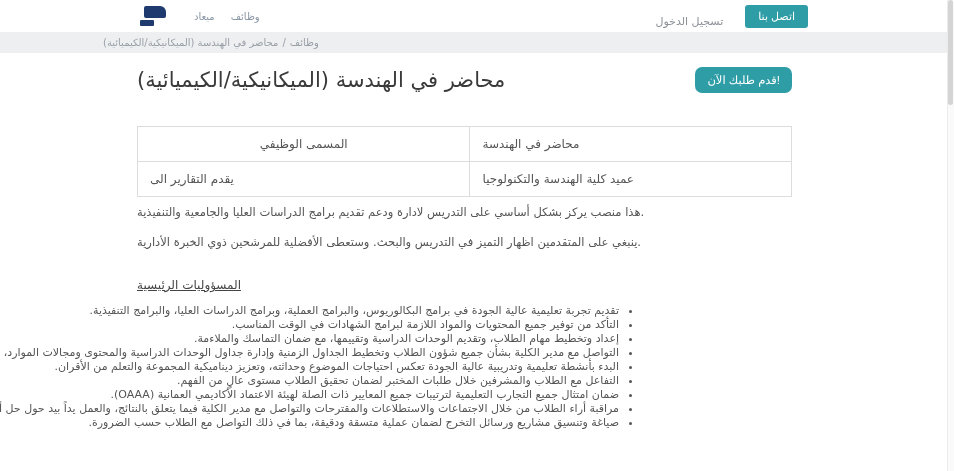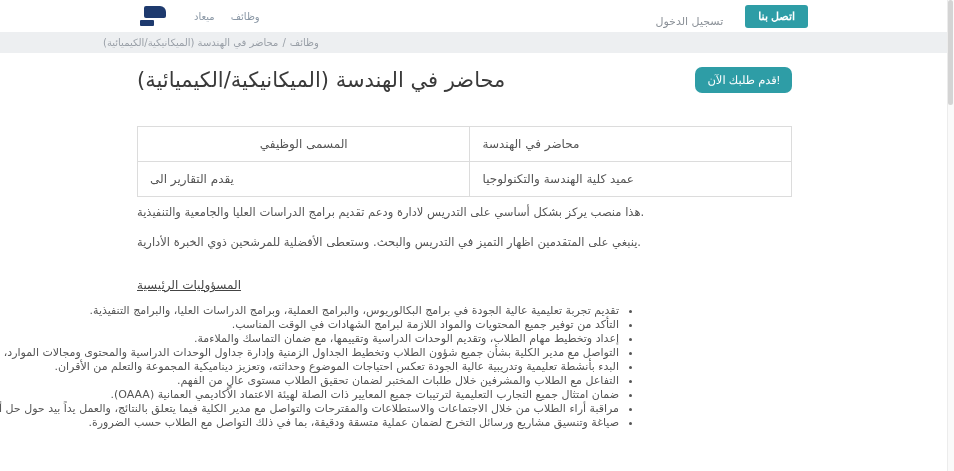--- a/index.html
+++ b/index.html
@@ -14,21 +14,21 @@
   .logo-mark .m1 { position:absolute; top:1px; left:4px; width:22px; height:12px; background:#1e3a6e; border-radius:2px 6px 2px 2px; }
   .logo-mark .m2 { position:absolute; top:15px; left:0; width:14px; height:6px; background:#1e3a6e; border-radius:1px; }
   .logo-text { line-height:1; }
   .logo-ar { font-size:10px; color:#1e3a6e; font-weight:bold; letter-spacing:1px; }
   .logo-en { font-size:8.5px; color:#1e3a6e; font-weight:bold; letter-spacing:.4px; margin-top:2px; }
   .topnav { display:flex; gap:16px; margin-left:28px; direction:rtl; }
   .topnav a { font-size:10px; color:#8a97a5; text-decoration:none; cursor:pointer; }
   .top-right { margin-left:auto; display:flex; align-items:flex-end; gap:22px; margin-right:128px; }
   .login-link { font-size:11px; color:#8b9198; cursor:pointer; }
   .contact-btn { background:#2e9da6; color:#fff; font-size:11px; border:none; border-radius:3px;
-                 padding:5px 13px; cursor:pointer;font-weight:bold; }
+                 padding:5px 13px; cursor:pointer; }
 
   
   .breadcrumb-bar { height:21px; background:#edeff1; display:flex; align-items:center; padding-left:103px; }
   .breadcrumb { direction:rtl; font-size:10px; color:#9aa0a8; }
   .breadcrumb .bc-link { color:#9aa0a8; cursor:pointer; text-decoration:none; }
   .breadcrumb .bc-sep { margin:0 4px; color:#9aa0a8; }
 
   
   .content { padding:14px 0 0 137px; width:792px; }
   .title-row { display:flex; align-items:center; justify-content:space-between; width:655px; }

